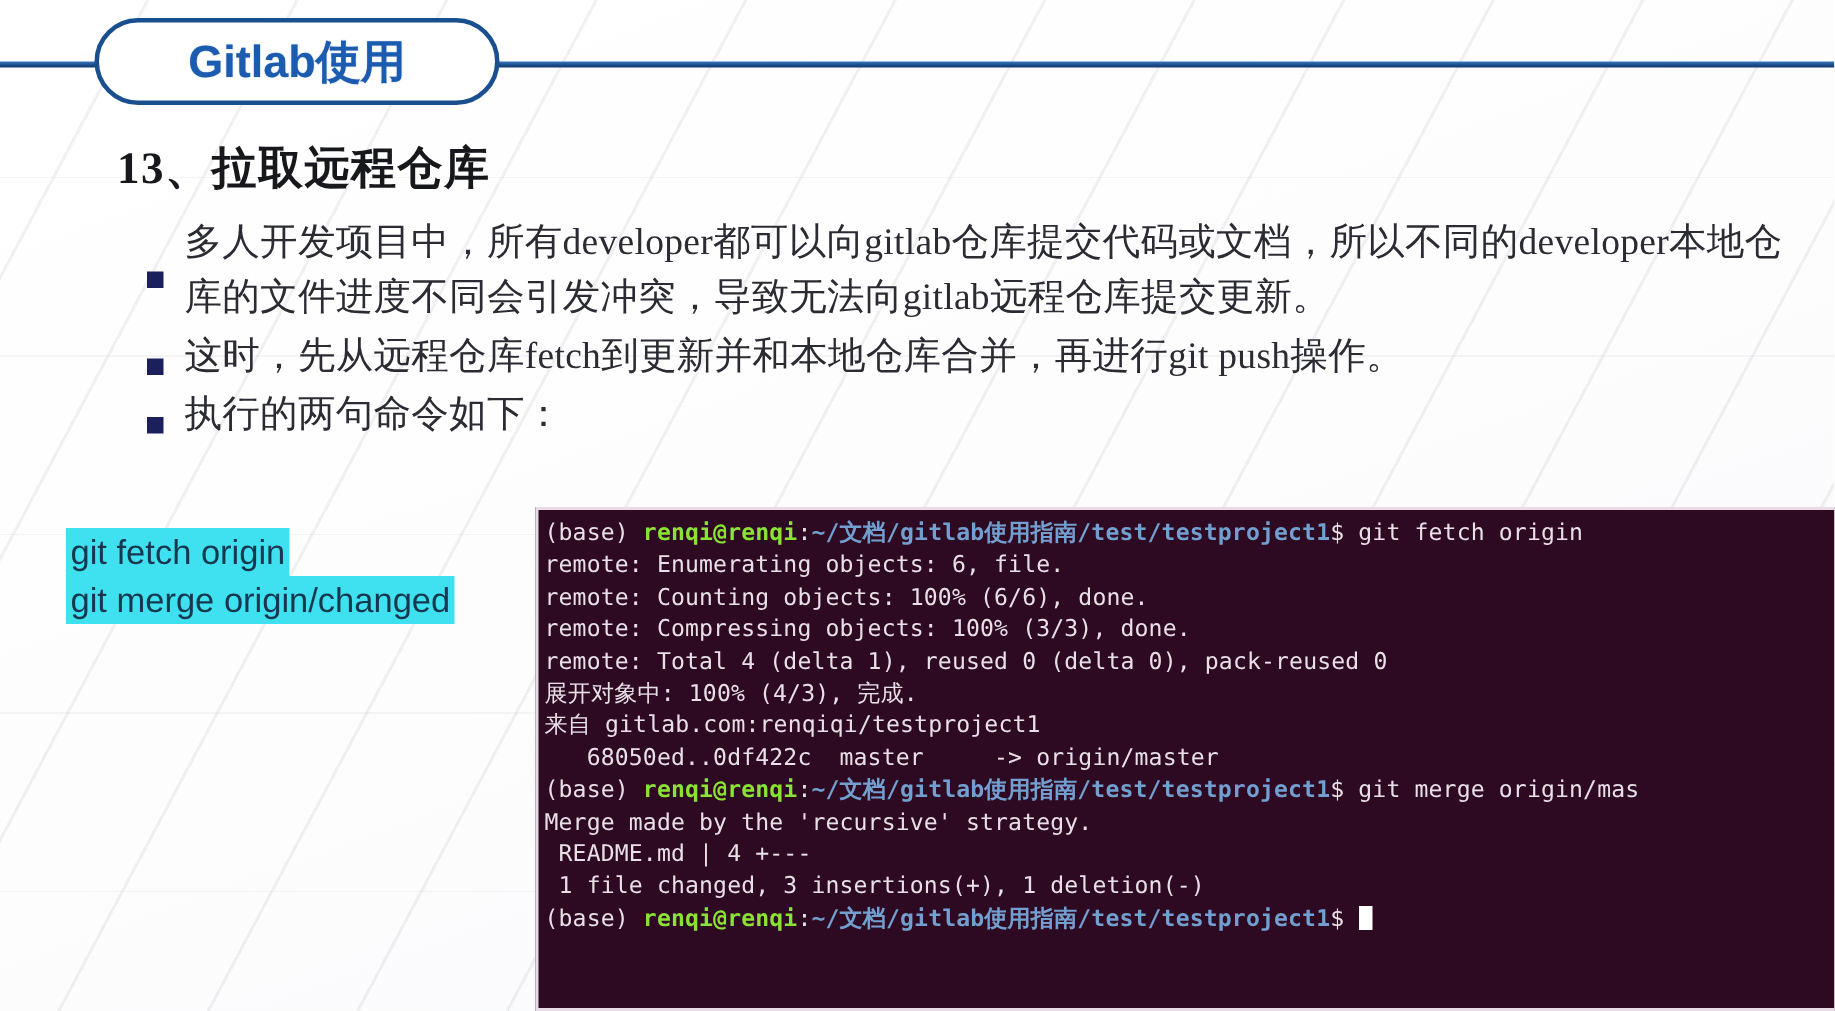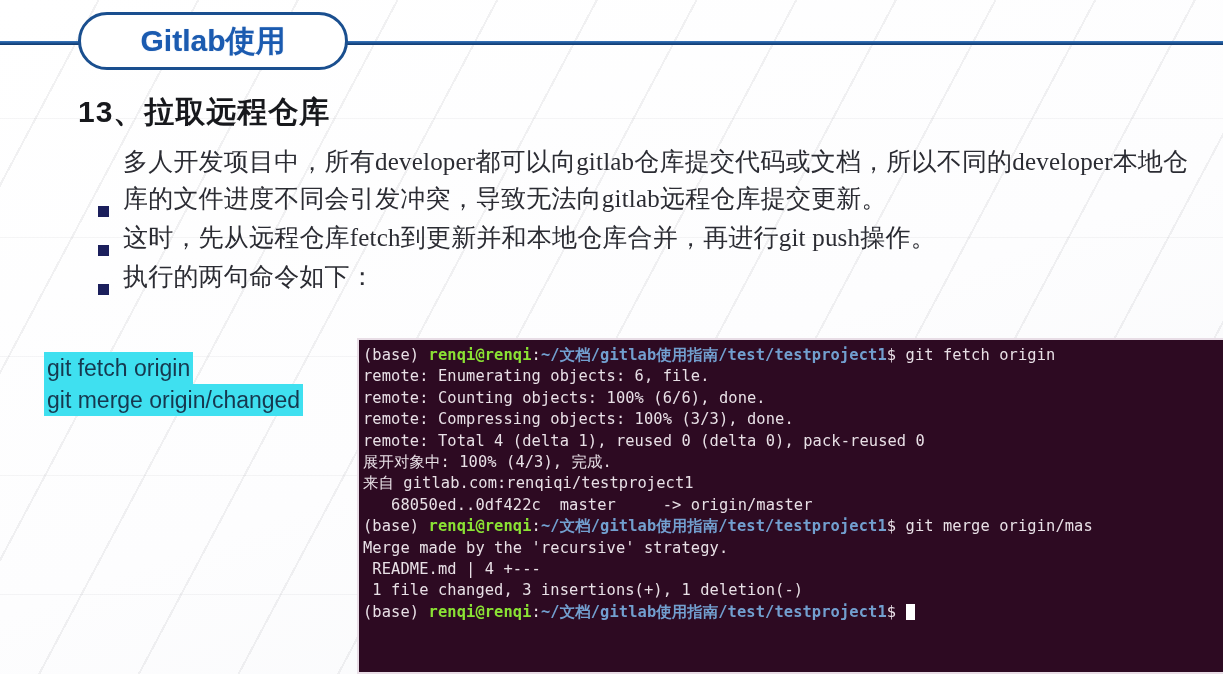--- a/index.html
+++ b/index.html
@@ -33,21 +33,21 @@
   .header-rule {
     position: absolute;
     left: 0;
     top: 41px;
     width: 1223px;
     height: 4px;
     background: linear-gradient(180deg, #3a78bd 0%, #1a4f8f 55%, #12396b 100%);
   }
   .title-pill {
     position: absolute;
-    left: 78px;
+    left: 63px;
     top: 12px;
     width: 270px;
     height: 58px;
     border: 3px solid #1a4f8f;
     border-radius: 32px;
     background: #ffffff;
     box-sizing: border-box;
     display: flex;
     align-items: center;
     justify-content: center;
@@ -64,33 +64,33 @@
   
   .section-heading {
     position: absolute;
     left: 78px;
     top: 92px;
     font-size: 30px;
     font-weight: bold;
     color: #17181c;
     letter-spacing: 1px;
     white-space: nowrap;
-    font-family: Liberation Sans, sans-serif;
+    font-family: Liberation Serif, serif;
   }
 
   
   .bullets {
     position: absolute;
     left: 98px;
     top: 143px;
     width: 1110px;
   }
   .bullet {
     display: flex;
-    align-items: flex-end;
+    align-items: center;
     margin-bottom: 2px;
   }
   .bullet-marker {
     width: 11px;
     height: 11px;
     background: #1b1f5c;
     margin-top: 13px;
     margin-right: 14px;
     flex: 0 0 auto;
   }

